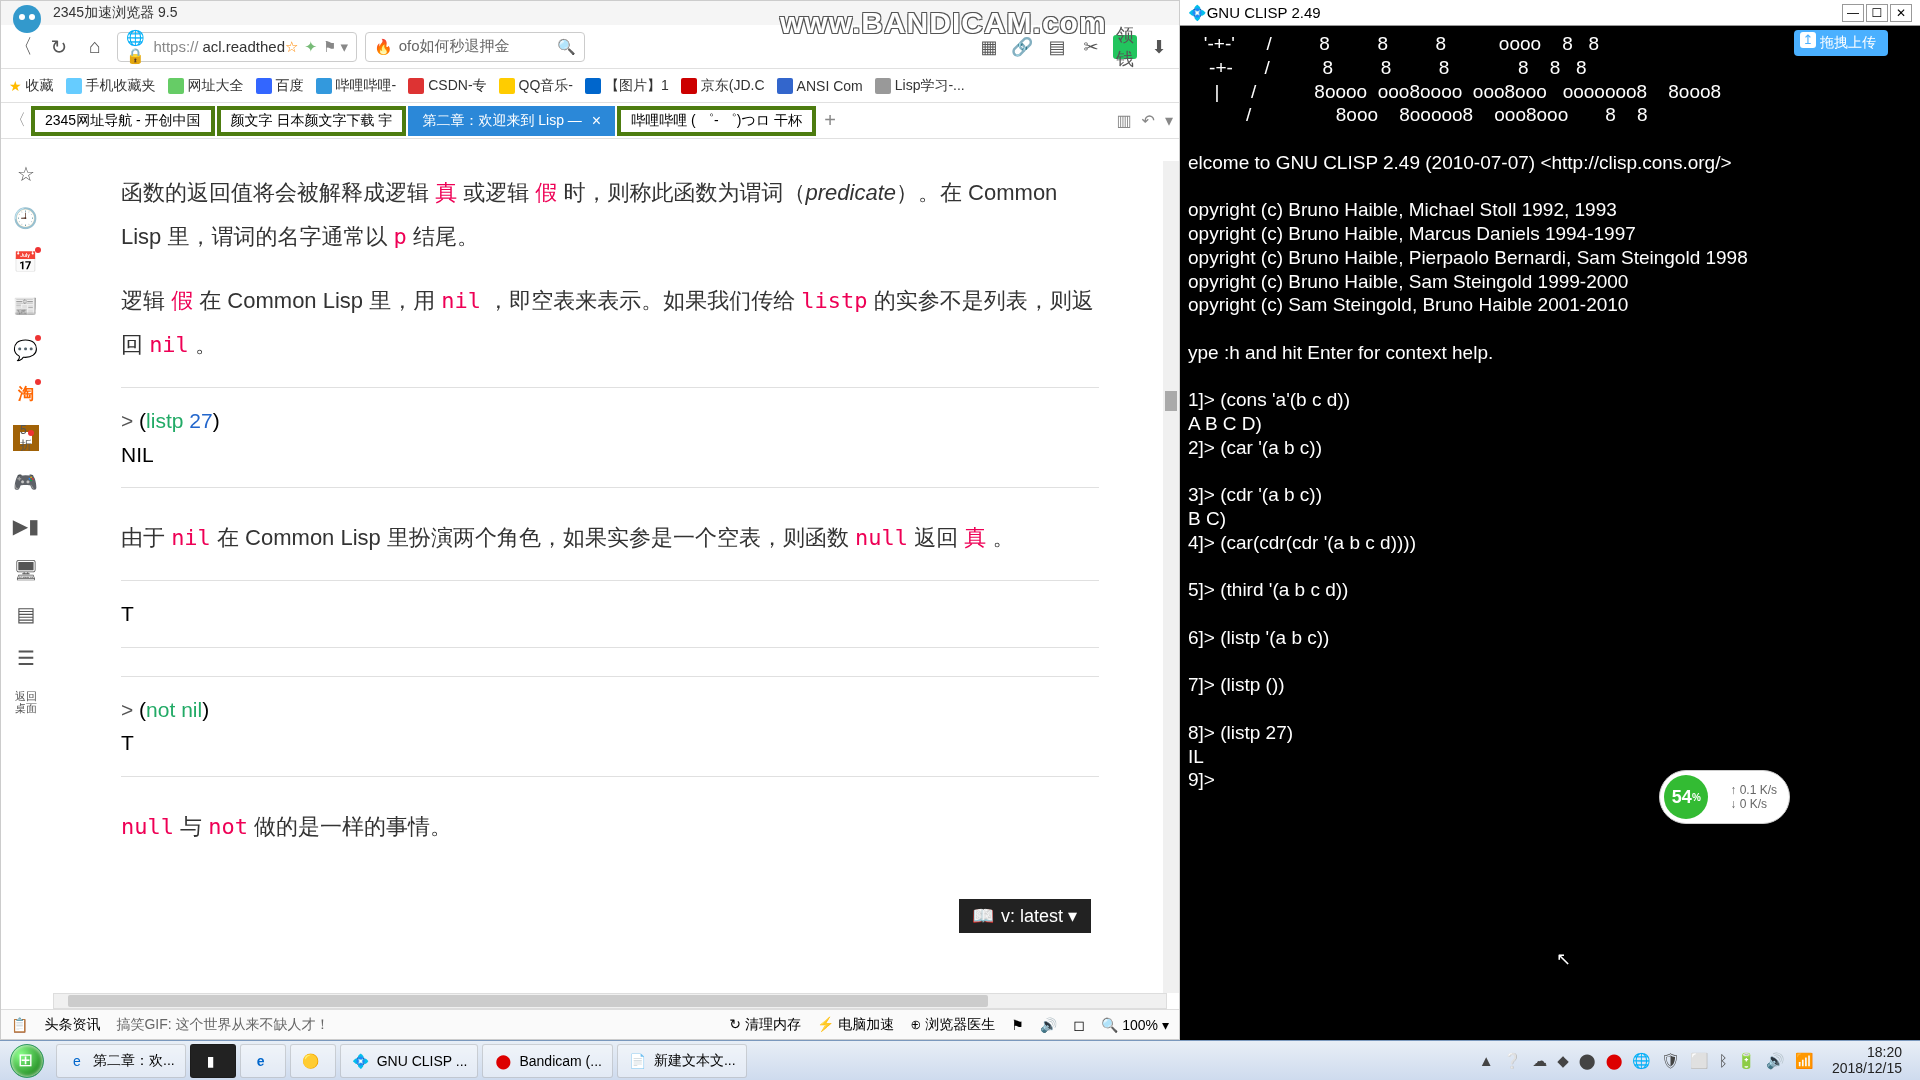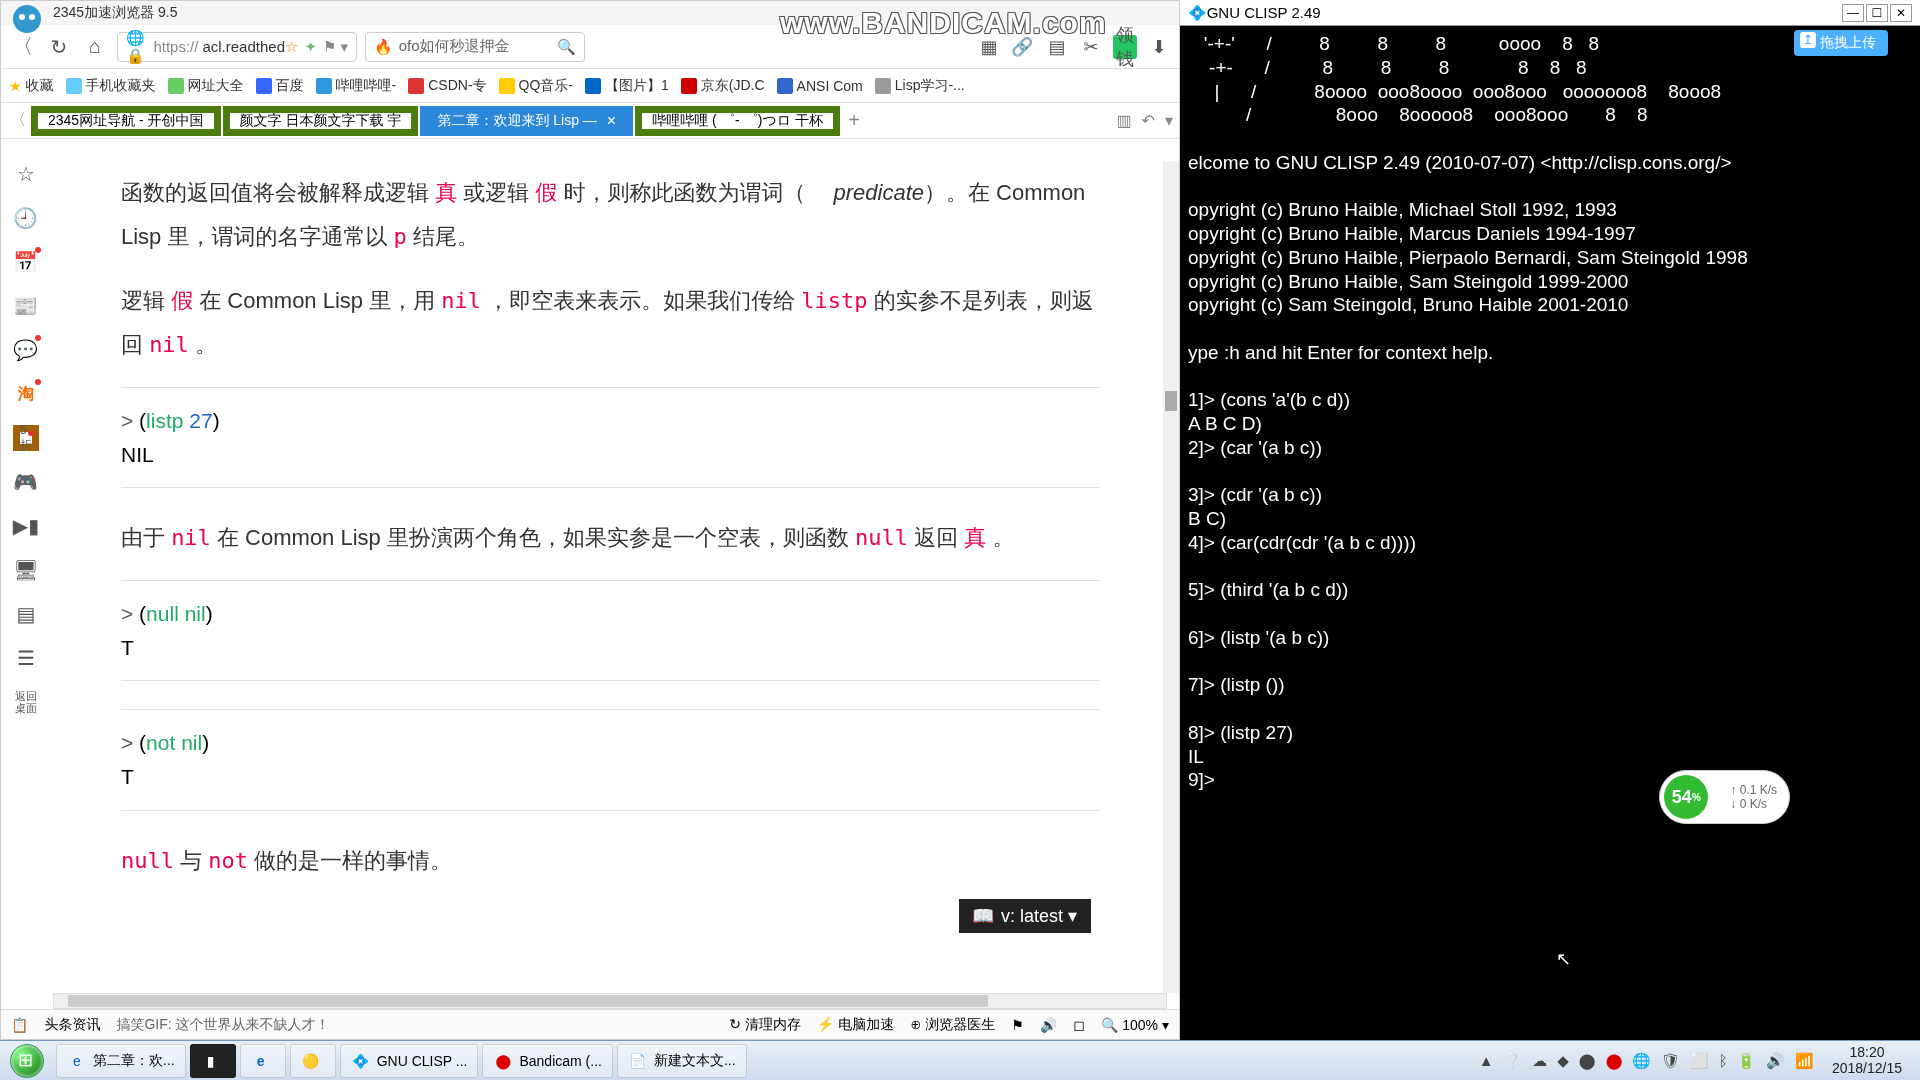--- a/index.html
+++ b/index.html
@@ -17,35 +17,35 @@
 .rightbtns { display:flex; gap:10px; margin-left:auto; align-items:center; }
 .rightbtns span { width:24px; height:24px; display:inline-flex; align-items:center; justify-content:center; font-size:18px; color:#555; }
 .redbtn { background:#22c55e; color:#fff; font-size:14px; padding:2px 6px; border-radius:3px; }
 
 .bookmarks { height:34px; display:flex; align-items:center; padding:0 8px; gap:12px; border-bottom:1px solid #e0e0e0; font-size:14px; }
 .bm { display:flex; align-items:center; gap:4px; color:#333; }
 .bm .ico { width:16px; height:16px; background:#fb0; border-radius:2px; display:inline-block; }
 
 .tabstrip { height:36px; display:flex; align-items:center; padding:0 6px; gap:2px; border-bottom:1px solid #e0e0e0; }
 .tabnav { width:22px; text-align:center; color:#888; }
-.tab { height:30px; padding:0 10px; display:flex; align-items:center; gap:6px; font-size:14px; border:7px solid #4d7c0f; background:#fff; max-width:250px; overflow:hidden; white-space:nowrap; }
+.tab { height:30px; padding:0 10px; display:flex; align-items:center; gap:6px; font-size:14px; border:4px solid #4d7c0f; background:#fff; max-width:250px; overflow:hidden; white-space:nowrap; }
 .tab.active { background:#2b88d8; color:#fff; border-color:#2b88d8; }
 .tab .close { margin-left:4px; font-size:16px; }
 .tabplus { width:24px; text-align:center; font-size:20px; color:#888; }
 
 
 .leftrail { position:absolute; left:0; top:160px; width:50px; display:flex; flex-direction:column; align-items:center; gap:18px; }
 .leftrail .ric { width:26px; height:26px; display:flex; align-items:center; justify-content:center; font-size:20px; color:#555; position:relative;}
 .leftrail .dot::after { content:""; position:absolute; top:-2px; right:-2px; width:6px; height:6px; background:#e33; border-radius:50%; }
 
 
 .content { position:absolute; left:60px; top:160px; right:20px; bottom:46px; overflow:hidden; background:#fff; padding:10px 60px 10px 60px; }
 .content p { font-size:22px; line-height:2.0; color:#333; margin-bottom:20px; }
 .content .kw { color:#e05; font-family:"Consolas",monospace; }
-.content em { font-style:italic;margin-left:28px; }
+.content em { font-style:italic; }
 .codeblock { border-top:1px solid #e0e0e0; border-bottom:1px solid #e0e0e0; padding:16px 0; margin:18px 0 28px 0; font-family:"Consolas",monospace; font-size:21px; line-height:1.6; }
 .codeblock .prompt { color:#555; }
 .codeblock .fn { color:#2a6; }
 .codeblock .num { color:#26c; }
 .versionbadge { position:absolute; right:68px; bottom:60px; background:#222; color:#fff; padding:6px 14px; font-size:18px; display:flex; align-items:center; gap:6px; }
 
 
 .statusbar { position:absolute; left:0; bottom:0; right:0; height:30px; border-top:1px solid #ddd; display:flex; align-items:center; padding:0 10px; font-size:14px; gap:16px; background:#fafafa; }
 .statusbar .spacer { flex:1; }
 
@@ -74,21 +74,21 @@
 
 
 .taskbar { position:absolute; left:0; bottom:0; width:1920px; height:40px; background:linear-gradient(#e8eef6,#cedbee); border-top:1px solid #7a98bd; display:flex; align-items:center; }
 .start { width:54px; height:40px; display:flex; align-items:center; justify-content:center; }
 .start .orb { width:34px; height:34px; border-radius:50%; background:radial-gradient(circle at 30% 30%,#8f8,#060); border:1px solid #396; box-shadow:inset 0 0 4px #fff; position:relative; }
 .start .orb::after { content:"⊞"; position:absolute; left:7px; top:4px; color:#fff; font-size:18px; }
 .tbtn { height:34px; padding:0 10px; margin:0 2px; display:flex; align-items:center; gap:6px; font-size:14px; background:rgba(255,255,255,0.4); border:1px solid rgba(0,0,0,0.15); border-radius:3px; max-width:170px; overflow:hidden; white-space:nowrap; }
 .tbtn .ic { width:20px; height:20px; display:inline-flex; align-items:center; justify-content:center; }
 .tray { margin-left:auto; display:flex; align-items:center; gap:10px; padding:0 10px; font-size:14px; color:#222; }
 .tray .ticon { font-size:15px; color:#444; }
-.clock { text-align:center; font-size:14px; line-height:1.1; padding:0 8px; }
+.clock { text-align:right; font-size:14px; line-height:1.1; padding:0 8px; }
 </style>
 </head>
 <body>
 
 <div class="browser">
   <div class="titlebar">
     <svg class="oct" viewBox="0 0 36 36">
         <circle cx="18" cy="18" r="14" fill="#39c"></circle>
         <circle cx="13" cy="16" r="3" fill="#fff"></circle>
         <circle cx="23" cy="16" r="3" fill="#fff"></circle>
@@ -218,21 +218,20 @@
       <span>逻辑 </span><span class="kw">假</span><span> 在 Common Lisp 里，用 </span><span class="kw">nil</span><span> ，即空表来表示。如果我们传给 </span><span class="kw">listp</span><span> 的实参不是列表，则返回 </span><span class="kw">nil</span><span> 。</span>
     </p>
     <div class="codeblock">
       <div><span class="prompt">&gt; </span>(<span class="fn">listp</span> <span class="num">27</span>)</div>
       <div>NIL</div>
     </div>
     <p>
       <span>由于 </span><span class="kw">nil</span><span> 在 Common Lisp 里扮演两个角色，如果实参是一个空表，则函数 </span><span class="kw">null</span><span> 返回 </span><span class="kw">真</span><span> 。</span>
     </p>
     <div class="codeblock">
-      <div><span class="prompt">&gt; </span>(<span class="fn">null</span> <span class="fn">nil</span>)</div>
       <div>T</div>
     </div>
     <div class="codeblock">
       <div><span class="prompt">&gt; </span>(<span class="fn">not</span> <span class="fn">nil</span>)</div>
       <div>T</div>
     </div>
     <p>
       <span class="kw">null</span><span> 与 </span><span class="kw">not</span><span> 做的是一样的事情。</span>
     </p>
     <div class="versionbadge">📖 <span>v: latest ▾</span></div>

